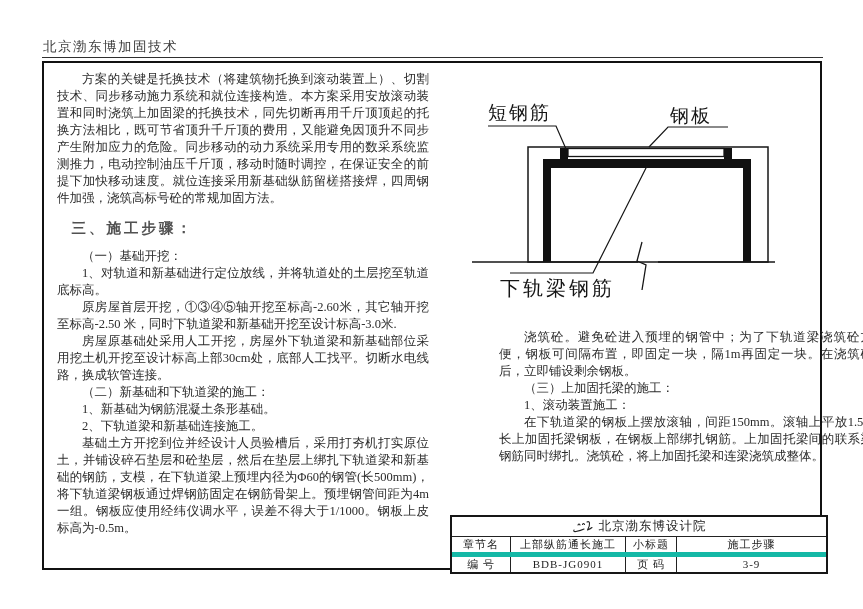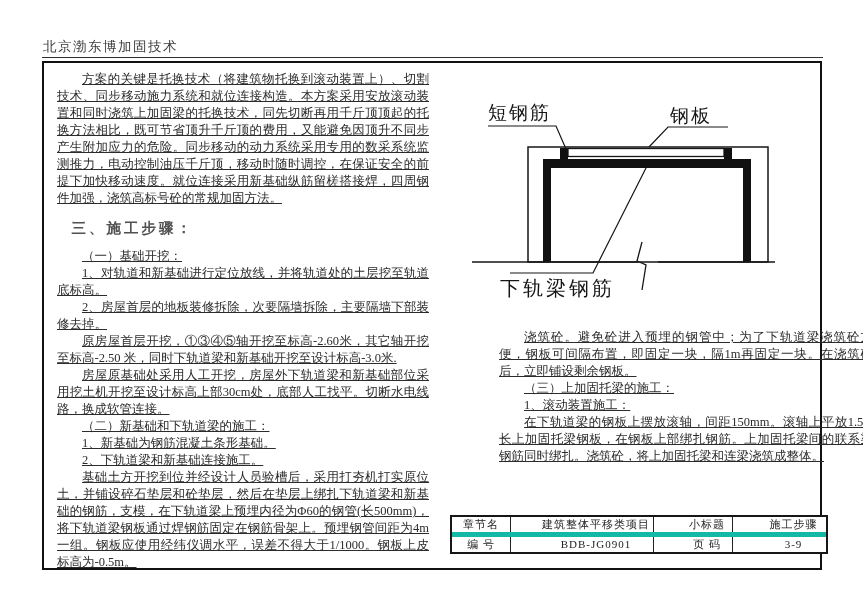--- a/index.html
+++ b/index.html
@@ -22,21 +22,21 @@
   }
   .col-left{
     position:absolute;left:13px;top:8px;width:372px;
     font-size:12.5px;line-height:17px;text-align:justify;
   }
   .col-right-text{
     position:absolute;left:407px;top:266px;width:374px;
     font-size:12.5px;line-height:17px;text-align:justify;margin-left:48px;
   }
   .col-left p,.col-right-text p{margin:0;}
-  .p-body{text-indent:2em;text-decoration:underline;}
+  .p-body{text-indent:2em;}
   .p-section{
     color:#515151;font-size:14.5px;letter-spacing:3px;
     margin:13px 0 11px 0 !important;text-indent:1em;font-weight:bold;
   }
   .diagram{
     position:absolute;left:404px;top:0px;width:384px;height:250px;
   }
   .diagram text{
     font-family:"Liberation Serif","DejaVu Serif",serif;
     fill:#151515;
@@ -45,21 +45,21 @@
   .lbl-big{font-size:20px;letter-spacing:3px;}
   .title-block{
     position:absolute;left:406px;top:452px;width:374px;
     border:2px solid #161616;background:#fff;
     font-size:11px;color:#222;
   }
   .tb-org{
     height:19px;display:flex;align-items:center;justify-content:center;
     border-bottom:1px solid #222;font-size:12.5px;letter-spacing:1px;gap:5px;
   }
-  .tb-row{display:flex;height:15px;line-height:15px;gap:28px;}
+  .tb-row{display:flex;height:15px;line-height:15px;}
   .tb-row + .tb-row{border-top:5px solid #14b8a6;}
   .tb-cell{
     text-align:center;overflow:hidden;white-space:nowrap;
     border-right:1px solid #222;letter-spacing:1px;
   }
   .tb-cell:last-child{border-right:none;}
   .tb-c1{width:58px;}
   .tb-c2{width:114px;}
   .tb-c3{width:50px;}
   .tb-c4{flex:1;}
@@ -72,21 +72,20 @@
 <div class="header-rule"></div>
 
 <div class="main-box">
 
   <div class="col-left">
 
   <p class="p-body">方案的关键是托换技术（将建筑物托换到滚动装置上）、切割技术、同步移动施力系统和就位连接构造。本方案采用安放滚动装置和同时浇筑上加固梁的托换技术，同先切断再用千斤顶顶起的托换方法相比，既可节省顶升千斤顶的费用，又能避免因顶升不同步产生附加应力的危险。同步移动的动力系统采用专用的数采系统监测推力，电动控制油压千斤顶，移动时随时调控，在保证安全的前提下加快移动速度。就位连接采用新基础纵筋留槎搭接焊，四周钢件加强，浇筑高标号砼的常规加固方法。</p>
       <p class="p-section">三、施工步骤：</p>
       <p class="p-body">（一）基础开挖：</p>
       <p class="p-body">1、对轨道和新基础进行定位放线，并将轨道处的土层挖至轨道底标高。</p>
-      <p class="p-body">2、房屋首层的地板装修拆除，次要隔墙拆除，主要隔墙下部装修去掉。</p>
       <p class="p-body">原房屋首层开挖，①③④⑤轴开挖至标高-2.60米，其它轴开挖至标高-2.50 米，同时下轨道梁和新基础开挖至设计标高-3.0米.</p>
       <p class="p-body">房屋原基础处采用人工开挖，房屋外下轨道梁和新基础部位采用挖土机开挖至设计标高上部30cm处，底部人工找平。切断水电线路，换成软管连接。</p>
       <p class="p-body">（二）新基础和下轨道梁的施工：</p>
       <p class="p-body">1、新基础为钢筋混凝土条形基础。</p>
       <p class="p-body">2、下轨道梁和新基础连接施工。</p>
       <p class="p-body">基础土方开挖到位并经设计人员验槽后，采用打夯机打实原位土，并铺设碎石垫层和砼垫层，然后在垫层上绑扎下轨道梁和新基础的钢筋，支模，在下轨道梁上预埋内径为Φ60的钢管(长500mm)，将下轨道梁钢板通过焊钢筋固定在钢筋骨架上。预埋钢管间距为4m一组。钢板应使用经纬仪调水平，误差不得大于1/1000。钢板上皮标高为-0.5m。</p>
     </div>
 
   <svg class="diagram" viewBox="0 0 384 250" xmlns="http://www.w3.org/2000/svg">
 
@@ -118,23 +117,29 @@
 
   <div class="col-right-text">
 
   <p class="p-body">浇筑砼。避免砼进入预埋的钢管中；为了下轨道梁浇筑砼方便，钢板可间隔布置，即固定一块，隔1m再固定一块。在浇筑砼后，立即铺设剩余钢板。</p>
       <p class="p-body">（三）上加固托梁的施工：</p>
       <p class="p-body">1、滚动装置施工：</p>
       <p class="p-body">在下轨道梁的钢板上摆放滚轴，间距150mm。滚轴上平放1.5m长上加固托梁钢板，在钢板上部绑扎钢筋。上加固托梁间的联系梁钢筋同时绑扎。浇筑砼，将上加固托梁和连梁浇筑成整体。</p>
     </div>
 
   <div class="title-block">
+    <div class="tb-org">
+      <svg class="logo-mark" viewBox="0 0 22 13" xmlns="http://www.w3.org/2000/svg">
+        <path d="M2 10 Q1 12 4 11.5 Q9 10.5 12 9 M6 5 Q7 3 8 5 M10.5 4.5 Q11.5 2.5 12.5 4.5 M15 2 Q17 1 17.5 3 Q18 6 15.5 10 M15.5 10 Q18 9 20 7.5" fill="none" stroke="#222" stroke-width="1.1" stroke-linecap="round"></path>
+      </svg>
+      <span>北京渤东博设计院</span>
+    </div>
     <div class="tb-row">
       <div class="tb-cell tb-c1">章节名</div>
-      <div class="tb-cell tb-c2">建筑整体平移类项目</div>
+      <div class="tb-cell tb-c2">上部纵筋通长施工</div>
       <div class="tb-cell tb-c3">小标题</div>
       <div class="tb-cell tb-c4">施工步骤</div>
     </div>
     <div class="tb-row">
       <div class="tb-cell tb-c1">编  号</div>
       <div class="tb-cell tb-c2">BDB-JG0901</div>
       <div class="tb-cell tb-c3">页  码</div>
       <div class="tb-cell tb-c4">3-9</div>
     </div>
   </div>

